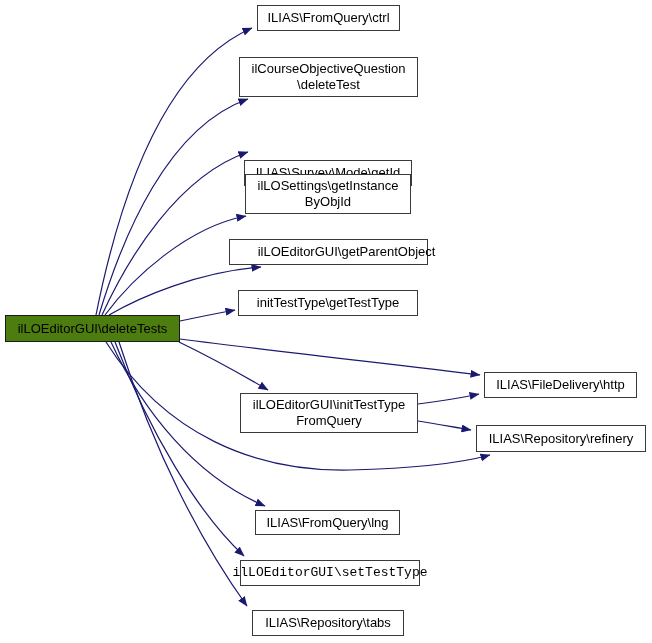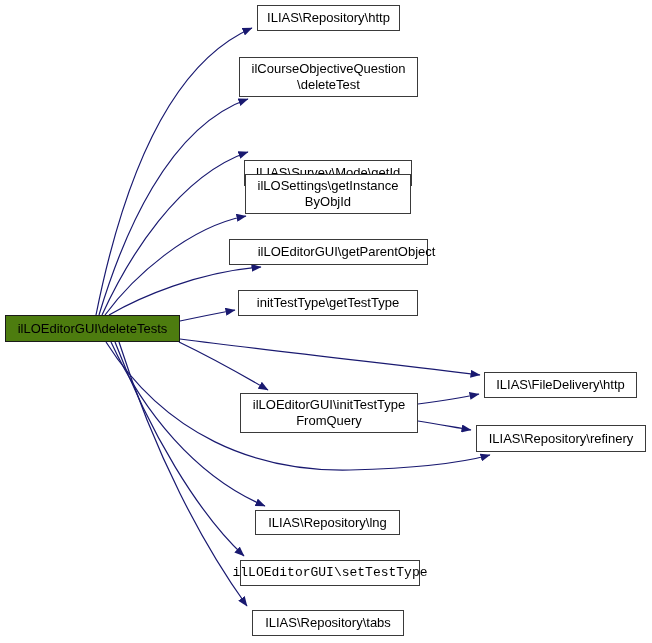--- a/index.html
+++ b/index.html
@@ -65,30 +65,30 @@
         <path d="M 179,342 C 206,355 239,373 268,390" stroke="#191970" stroke-width="1.2" marker-end="url(#arrowhead)"></path>
         <path d="M 106,342 C 165,435 255,472 350,470 C 430,468 468,461 490,455" stroke="#191970" stroke-width="1.2" marker-end="url(#arrowhead)"></path>
         <path d="M 111,342 C 143,412 196,477 265,506" stroke="#191970" stroke-width="1.2" marker-end="url(#arrowhead)"></path>
         <path d="M 115,342 C 149,432 198,513 244,556" stroke="#191970" stroke-width="1.2" marker-end="url(#arrowhead)"></path>
         <path d="M 119,342 C 155,455 203,545 247,606" stroke="#191970" stroke-width="1.2" marker-end="url(#arrowhead)"></path>
         <path d="M 418,404 C 440,401 460,398 479,394" stroke="#191970" stroke-width="1.2" marker-end="url(#arrowhead)"></path>
         <path d="M 418,421 C 437,424 453,427 471,430" stroke="#191970" stroke-width="1.2" marker-end="url(#arrowhead)"></path>
       </g>
   </svg>
   <div id="nodes-group">
-      <div class="node" style="left: 257px; top: 5px; width: 143px; height: 26px;">ILIAS\Repository\http</div>
+      <div class="node" style="left: 257px; top: 5px; width: 143px; height: 26px;">ILIAS\FromQuery\ctrl</div>
       <div class="node" style="left: 239px; top: 57px; width: 179px; height: 40px;">ilCourseObjectiveQuestion
 \deleteTest</div>
       <div class="node" style="left: 244px; top: 124px; width: 168px; height: 26px; margin-top: 36px;">ILIAS\Survey\Mode\getId</div>
       <div class="node" style="left: 245px; top: 174px; width: 166px; height: 40px;">ilLOSettings\getInstance
 ByObjId</div>
       <div class="node" style="left: 229px; top: 239px; width: 199px; height: 26px; padding-left: 36px;">ilLOEditorGUI\getParentObject</div>
       <div class="node" style="left: 238px; top: 290px; width: 180px; height: 26px;">initTestType\getTestType</div>
       <div class="node highlight" style="left: 5px; top: 315px; width: 175px; height: 27px;">ilLOEditorGUI\deleteTests</div>
       <div class="node" style="left: 240px; top: 393px; width: 178px; height: 40px;">ilLOEditorGUI\initTestType
 FromQuery</div>
       <div class="node" style="left: 484px; top: 372px; width: 153px; height: 26px;">ILIAS\FileDelivery\http</div>
       <div class="node" style="left: 476px; top: 425px; width: 170px; height: 27px;">ILIAS\Repository\refinery</div>
-      <div class="node" style="left: 255px; top: 510px; width: 145px; height: 25px;">ILIAS\Repository\lng</div>
+      <div class="node" style="left: 255px; top: 510px; width: 145px; height: 25px;">ILIAS\FromQuery\lng</div>
       <div class="node" style="left: 240px; top: 560px; width: 180px; height: 26px; font-family: Liberation Mono, monospace;">ilLOEditorGUI\setTestType</div>
       <div class="node" style="left: 252px; top: 610px; width: 152px; height: 26px;">ILIAS\Repository\tabs</div>
     </div>
 </div>
 
 </body></html>

